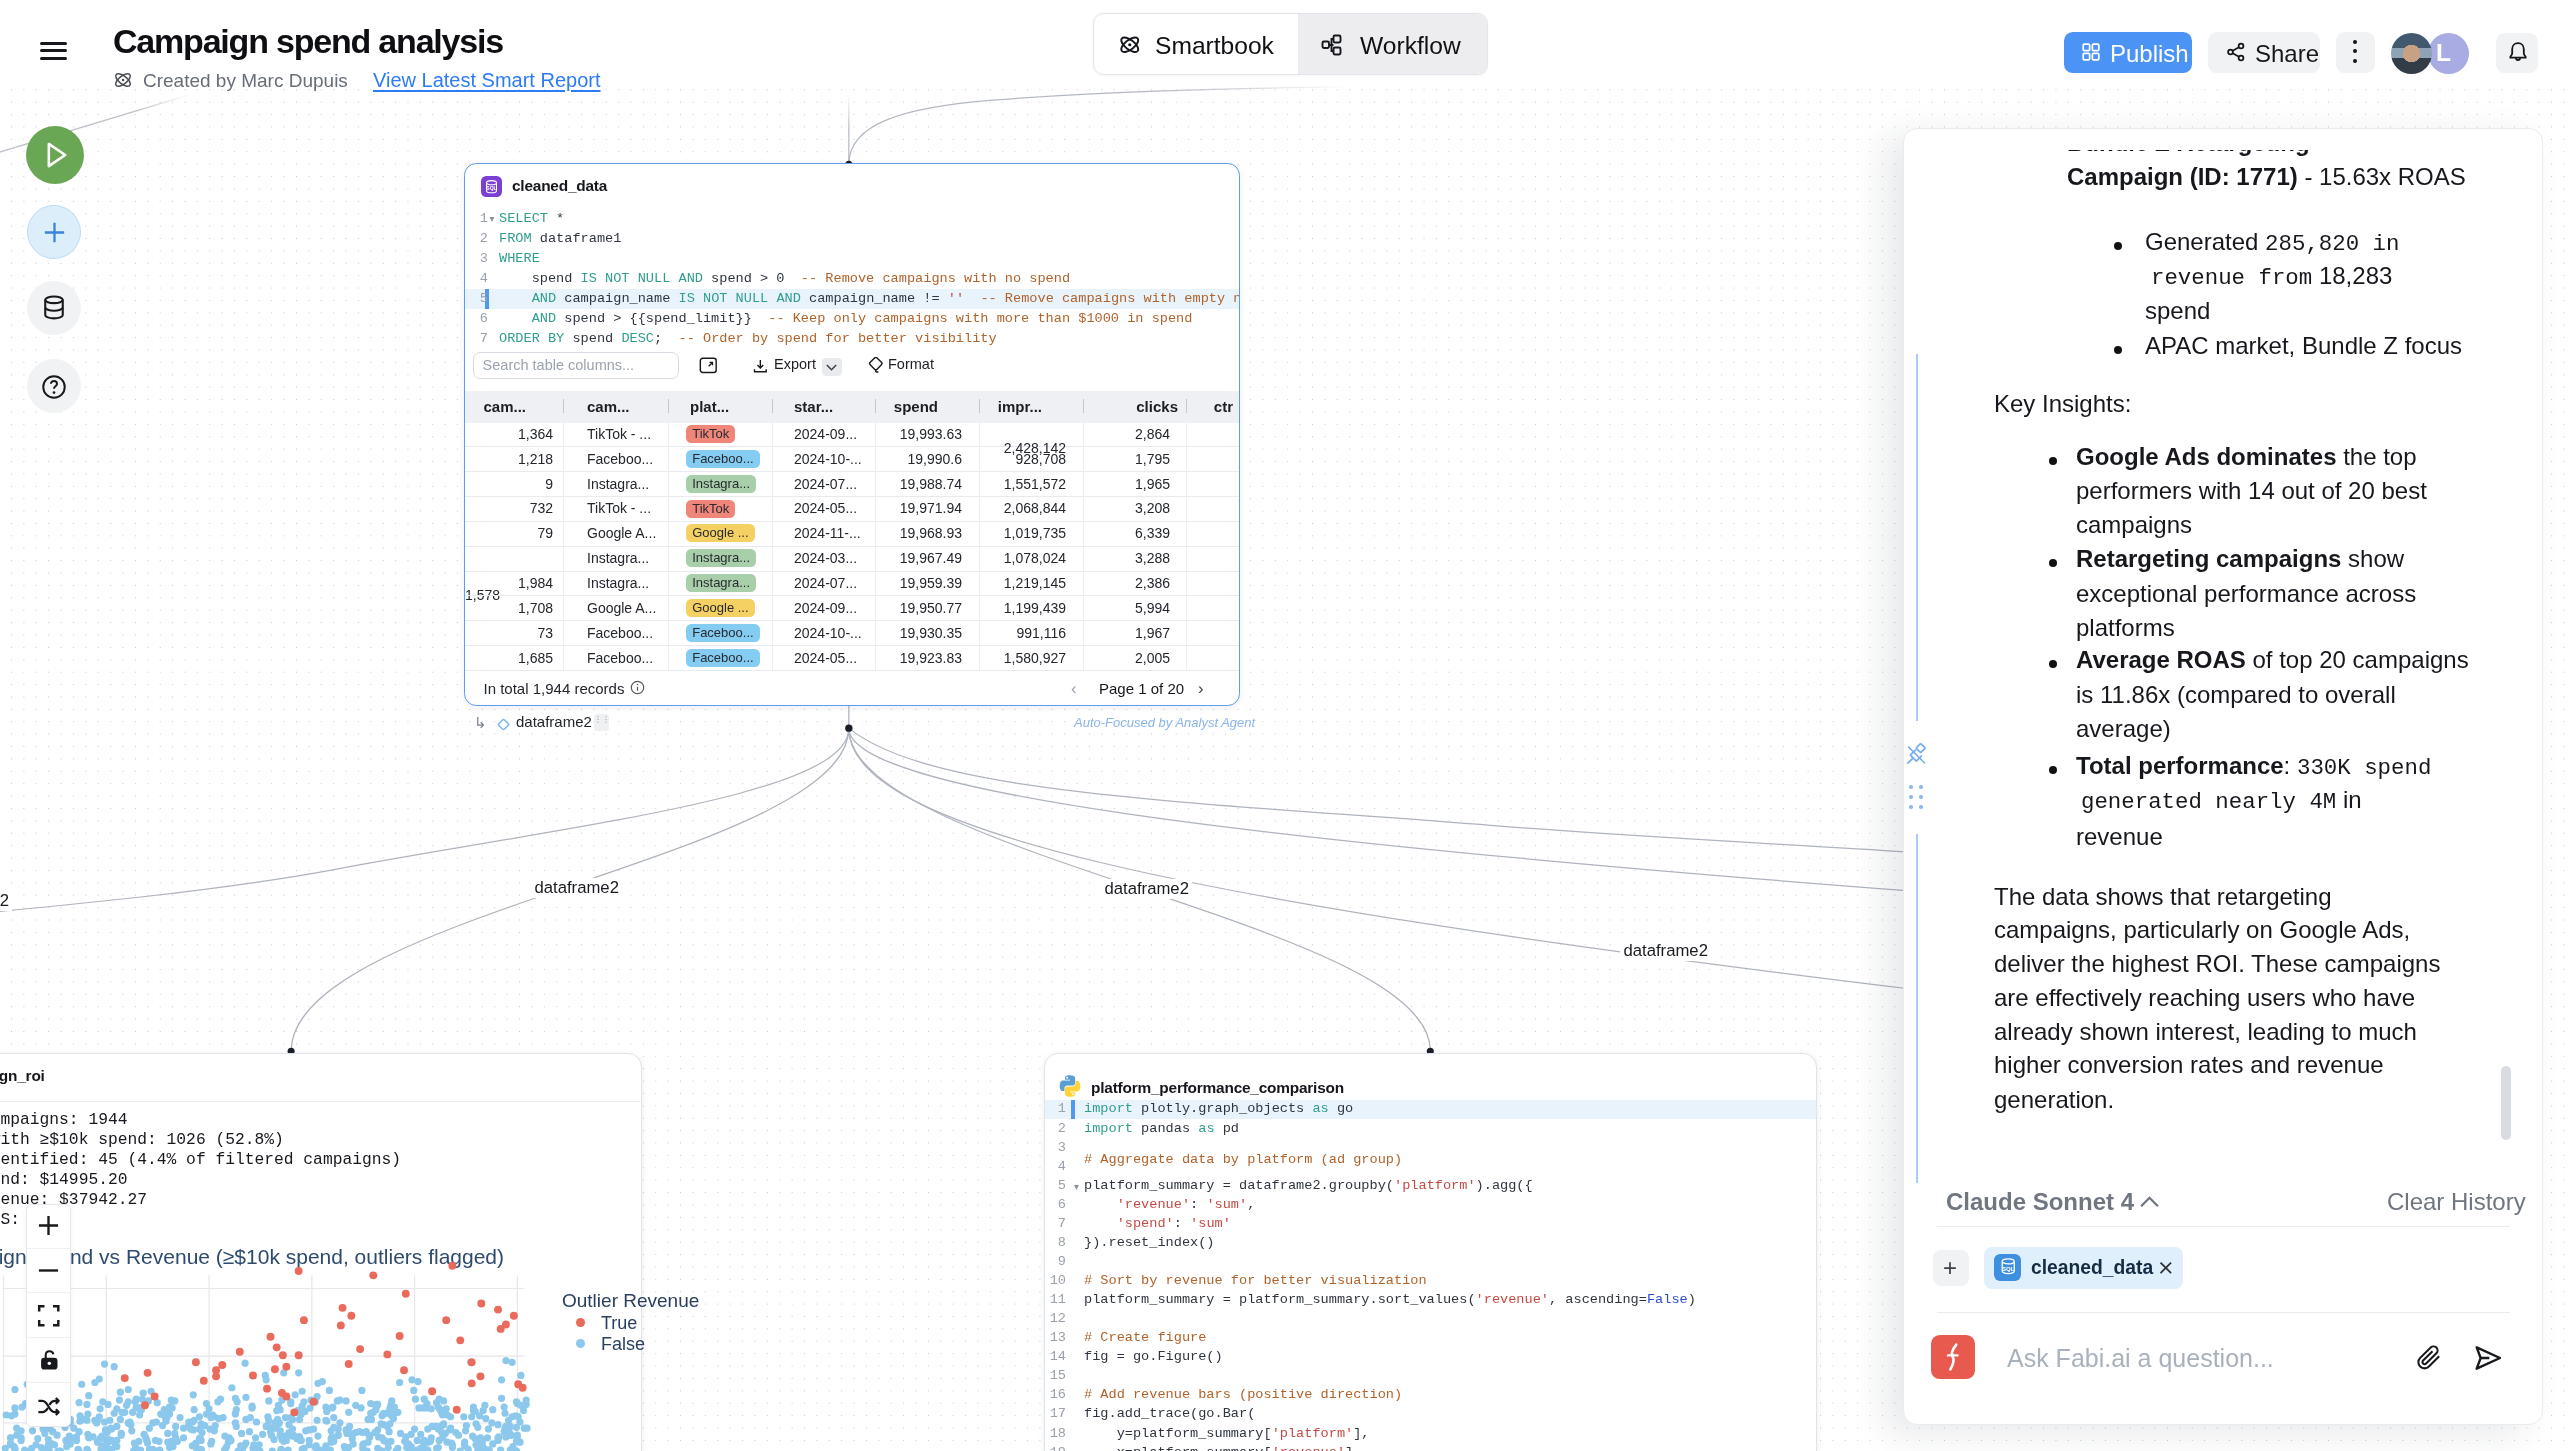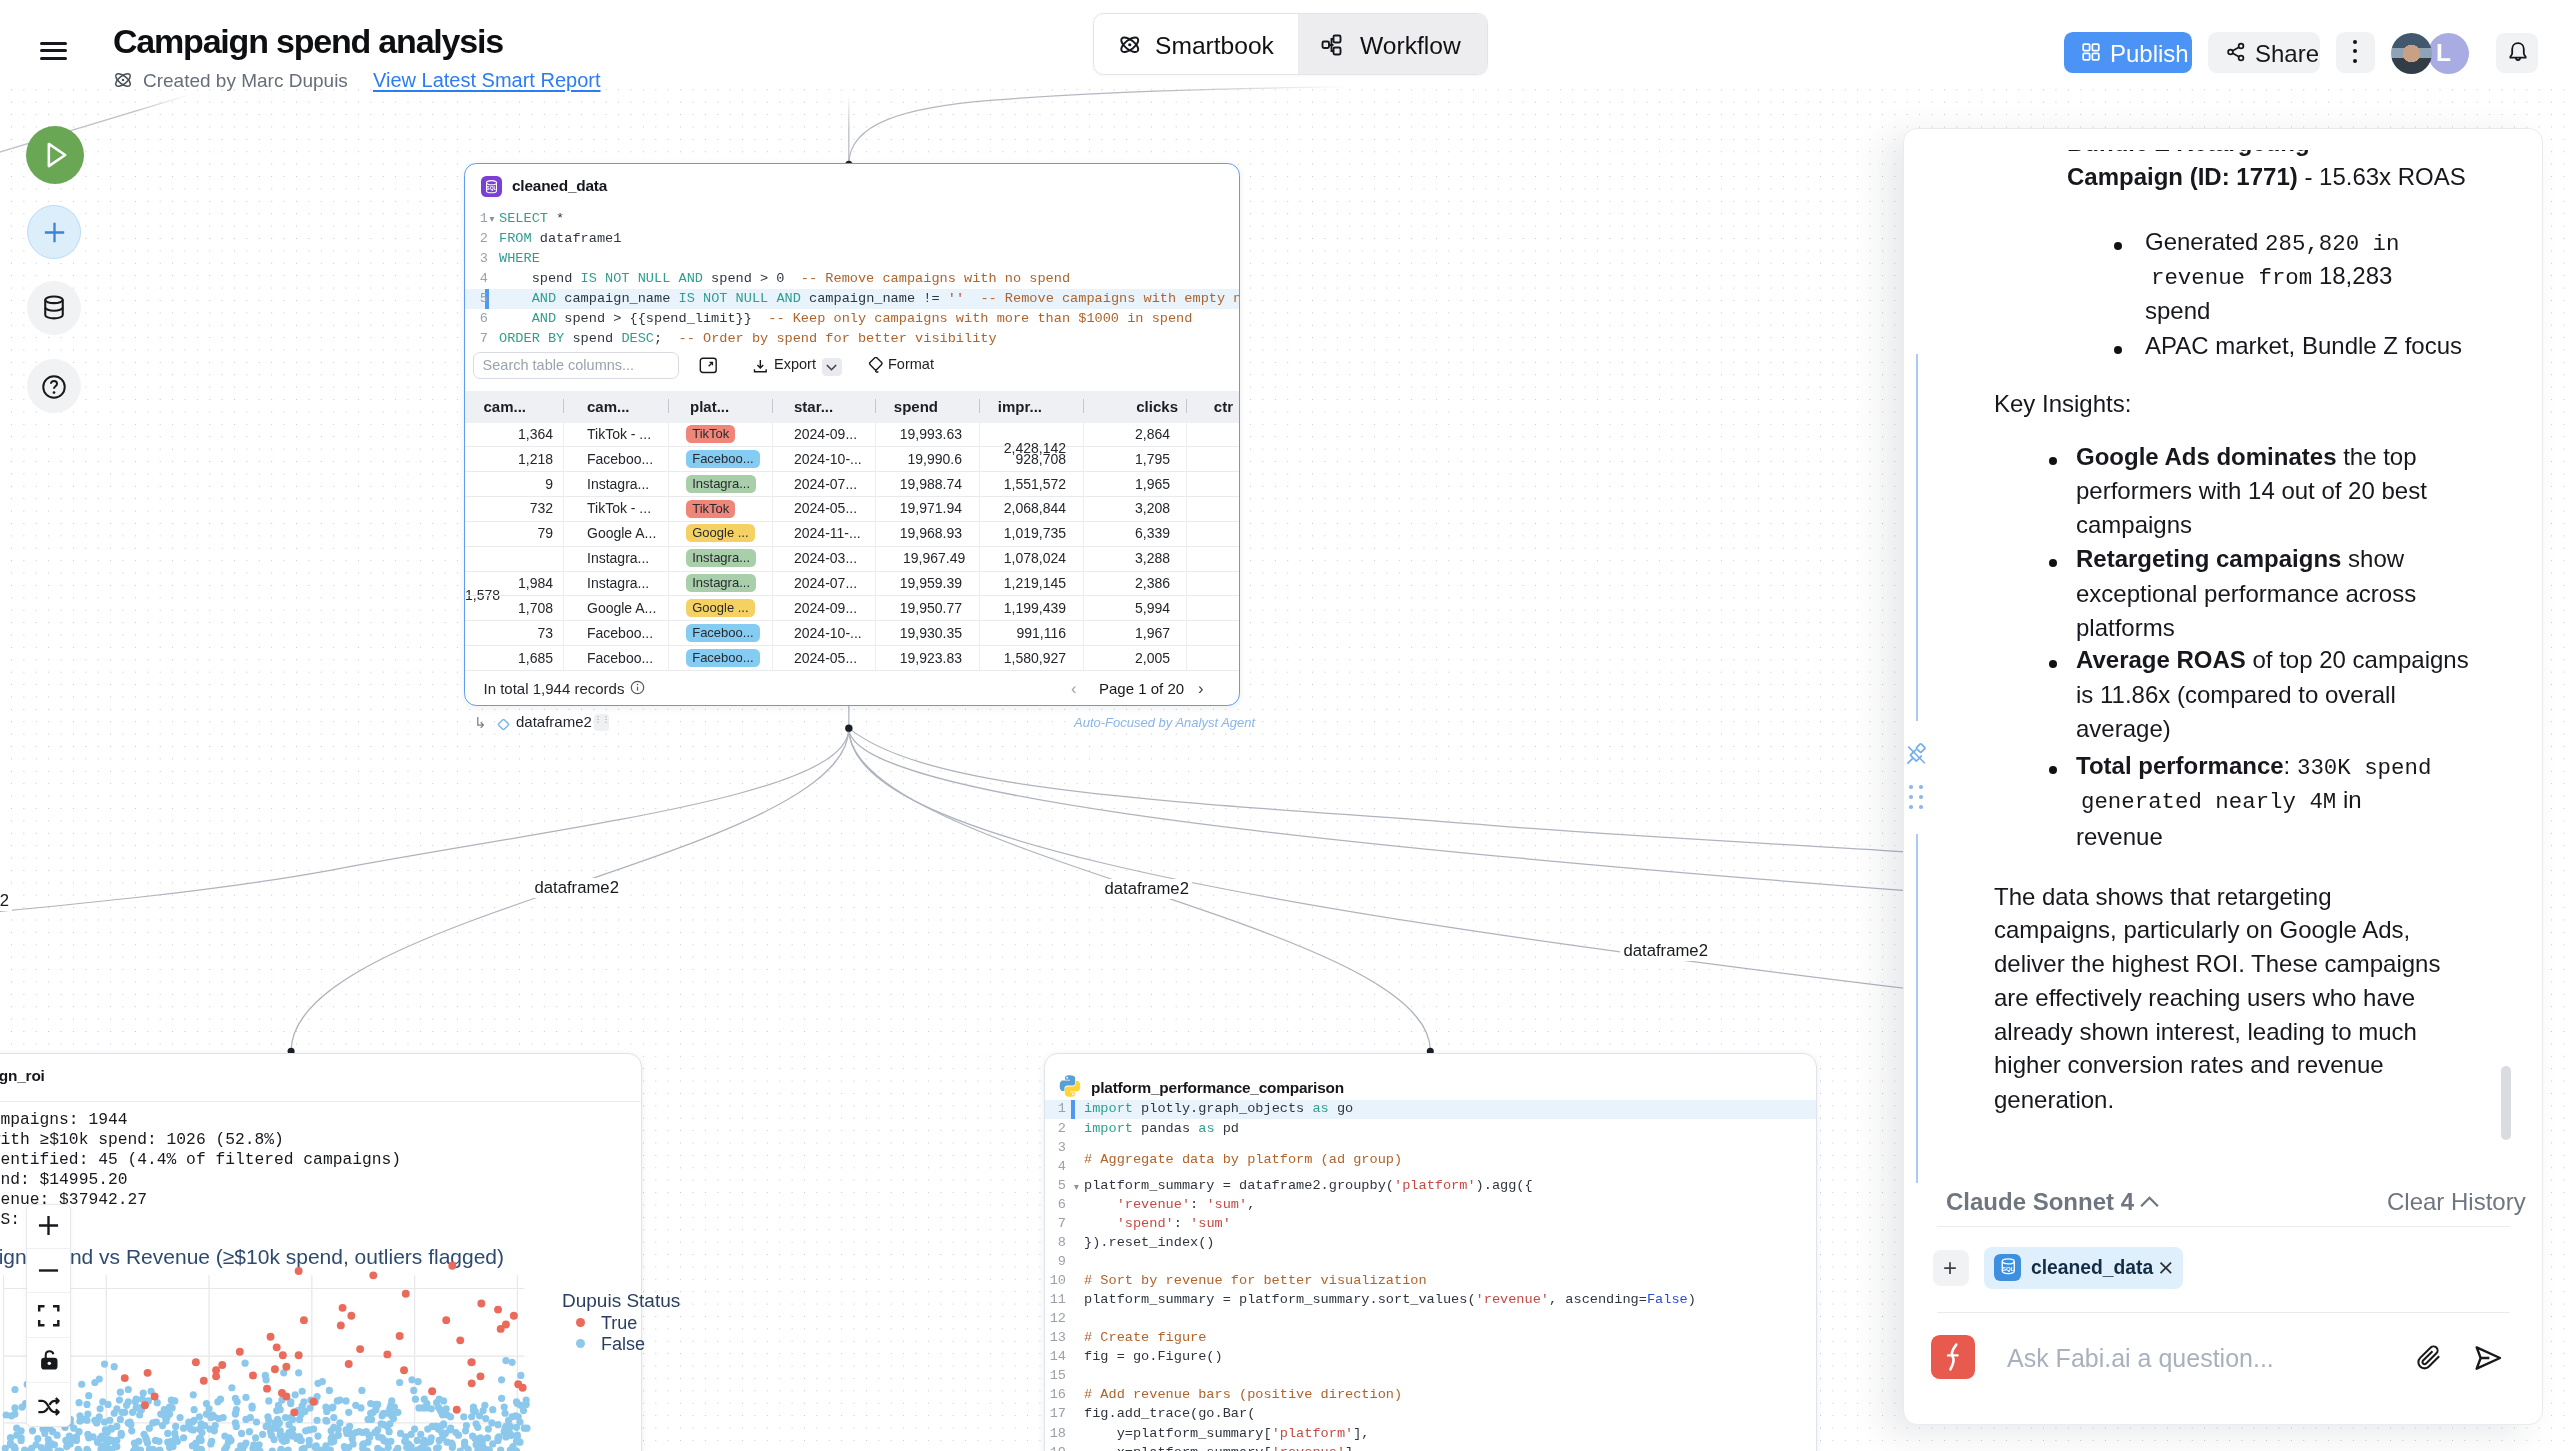--- a/index.html
+++ b/index.html
@@ -300,21 +300,21 @@
 <div class="abs" style="left:203px;top:383px;width:0.9px;height:25px;background:#eceef1;"></div>
 <div class="abs" style="left:307px;top:383px;width:0.9px;height:25px;background:#eceef1;"></div>
 <div class="abs" style="left:410px;top:383px;width:0.9px;height:25px;background:#eceef1;"></div>
 <div class="abs" style="left:514px;top:383px;width:0.9px;height:25px;background:#eceef1;"></div>
 <div class="abs" style="left:618px;top:383px;width:0.9px;height:25px;background:#eceef1;"></div>
 <div class="abs" style="left:721px;top:383px;width:0.9px;height:25px;background:#eceef1;"></div>
 <div class="abs" style="left:0px;top:386px;width:88px;text-align:left;font-size:14px;color:#23262c;margin-top:37px;">1,578</div>
 <div class="abs" style="left:122px;top:386px;font-size:14px;color:#23262c;">Instagra...</div>
 <div class="abs" style="left:221px;top:385px;background:#a9cfaa;border-radius:5.3px;padding:0.9px 6.2px 1.8px;font-size:13px;color:#272a30;">Instagra...</div>
 <div class="abs" style="left:329px;top:386px;font-size:14px;color:#23262c;">2024-03...</div>
-<div class="abs" style="left:410px;top:386px;width:87px;text-align:left;font-size:14px;color:#23262c;margin-left:28px;">19,967.49</div>
+<div class="abs" style="left:410px;top:386px;width:87px;text-align:right;font-size:14px;color:#23262c;">19,967.49</div>
 <div class="abs" style="left:514px;top:386px;width:87px;text-align:right;font-size:14px;color:#23262c;">1,078,024</div>
 <div class="abs" style="left:618px;top:386px;width:87px;text-align:right;font-size:14px;color:#23262c;">3,288</div>
 <div class="abs" style="left:0;top:431px;width:776px;height:0.9px;background:#e8eaee;"></div>
 <div class="abs" style="left:98px;top:407px;width:0.9px;height:25px;background:#eceef1;"></div>
 <div class="abs" style="left:203px;top:407px;width:0.9px;height:25px;background:#eceef1;"></div>
 <div class="abs" style="left:307px;top:407px;width:0.9px;height:25px;background:#eceef1;"></div>
 <div class="abs" style="left:410px;top:407px;width:0.9px;height:25px;background:#eceef1;"></div>
 <div class="abs" style="left:514px;top:407px;width:0.9px;height:25px;background:#eceef1;"></div>
 <div class="abs" style="left:618px;top:407px;width:0.9px;height:25px;background:#eceef1;"></div>
 <div class="abs" style="left:721px;top:407px;width:0.9px;height:25px;background:#eceef1;"></div>
@@ -1058,21 +1058,21 @@
 <circle cx="548" cy="1484" r="4.5" fill="#ea6a5b"></circle>
 <circle cx="308" cy="1522" r="4.5" fill="#ea6a5b"></circle>
 <circle cx="570" cy="1513" r="4.5" fill="#ea6a5b"></circle>
 <circle cx="142" cy="1569" r="4.5" fill="#ea6a5b"></circle>
 <circle cx="176" cy="1590" r="4.5" fill="#ea6a5b"></circle>
 <circle cx="585" cy="1498" r="4.5" fill="#ea6a5b"></circle>
 <circle cx="455" cy="1521" r="4.5" fill="#ea6a5b"></circle>
 <circle cx="520" cy="1605" r="4.5" fill="#ea6a5b"></circle>
 <circle cx="335" cy="1608" r="4.5" fill="#ea6a5b"></circle>
     </svg>
-<div class="abs" style="left:562px;top:1290px;font-size:19px;color:#2a3f5f;">Dupuis Status</div>
+<div class="abs" style="left:562px;top:1290px;font-size:19px;color:#2a3f5f;">Outlier Revenue</div>
 <div class="abs" style="left:576px;top:1318px;width:8.8px;height:8.8px;border-radius:50%;background:#ea6a5b;"></div>
 <div class="abs" style="left:601px;top:1313px;font-size:18px;color:#2a3f5f;">True</div>
 <div class="abs" style="left:576px;top:1339px;width:8.8px;height:8.8px;border-radius:50%;background:#8ec9ed;"></div>
 <div class="abs" style="left:601px;top:1334px;font-size:18px;color:#2a3f5f;">False</div>
     <div class="node" style="left:1044px;top:1053px;width:773px;height:413px;border-radius:14px;overflow:hidden;">
 <svg class="abs" style="left:12.3px;top:19.3px" width="26" height="26" viewBox="0 0 48 48">
 <path fill="#5a9fd4" d="M23.8,4 C14.2,4 14.9,8.2 14.9,8.2 L14.9,12.5 L24,12.5 L24,14 L11.3,14 C11.3,14 5,13.3 5,23.5 C5,33.7 10.5,33.3 10.5,33.3 L13.8,33.3 L13.8,28.8 C13.8,28.8 13.6,23.3 19.2,23.3 L28.3,23.3 C28.3,23.3 33.5,23.4 33.5,18.3 L33.5,9.7 C33.5,9.7 34.3,4 23.8,4 Z M18.8,7 C19.7,7 20.5,7.7 20.5,8.7 C20.5,9.6 19.7,10.4 18.8,10.4 C17.9,10.4 17.1,9.6 17.1,8.7 C17.1,7.7 17.9,7 18.8,7 Z"></path>
 <path fill="#ffd43b" d="M24.2,44 C33.8,44 33.1,39.8 33.1,39.8 L33.1,35.5 L24,35.5 L24,34 L36.7,34 C36.7,34 43,34.7 43,24.5 C43,14.3 37.5,14.7 37.5,14.7 L34.2,14.7 L34.2,19.2 C34.2,19.2 34.4,24.7 28.8,24.7 L19.7,24.7 C19.7,24.7 14.5,24.6 14.5,29.7 L14.5,38.3 C14.5,38.3 13.7,44 24.2,44 Z M29.2,41 C28.3,41 27.5,40.3 27.5,39.3 C27.5,38.4 28.3,37.6 29.2,37.6 C30.1,37.6 30.9,38.4 30.9,39.3 C30.9,40.3 30.1,41 29.2,41 Z"></path>
 </svg>
 <div class="abs ntitle" style="left:46px;top:24.6px;">platform_performance_comparison</div>

